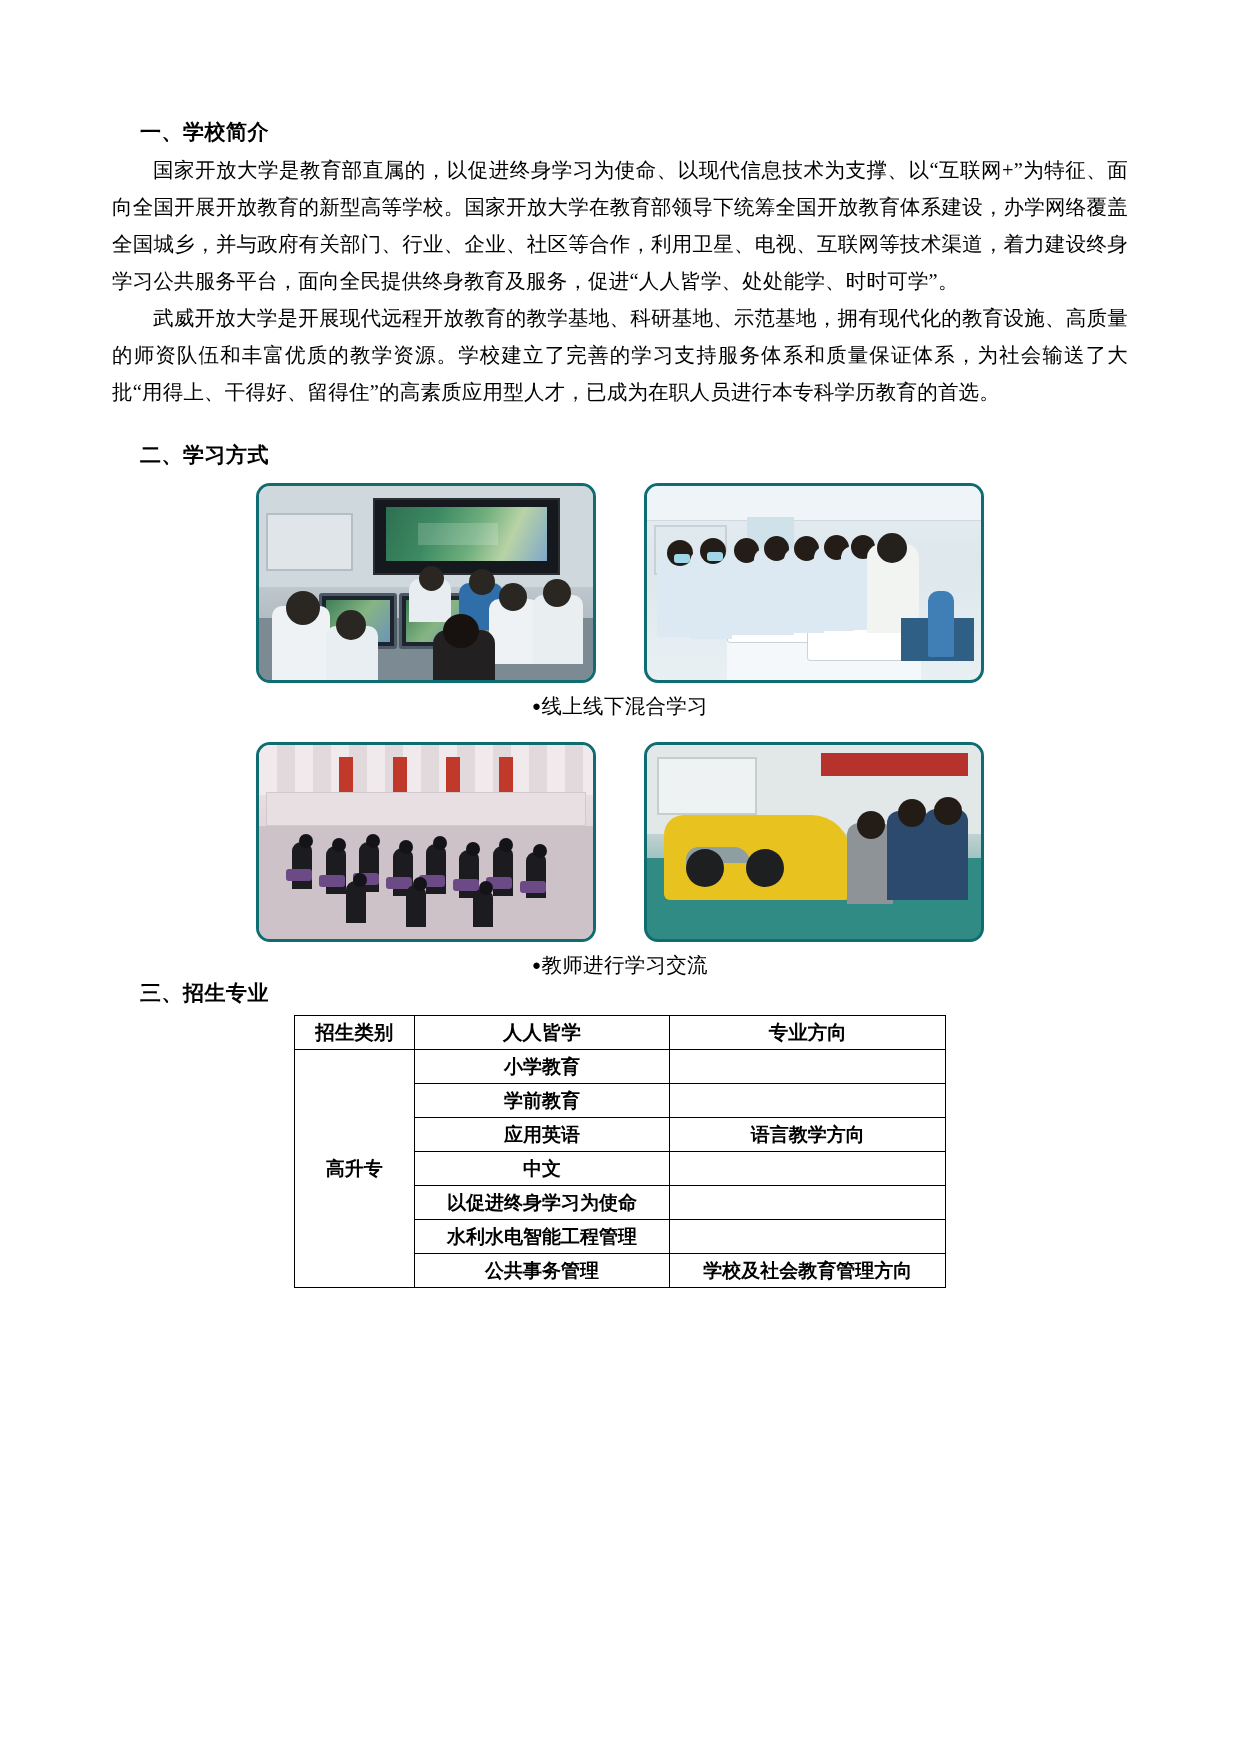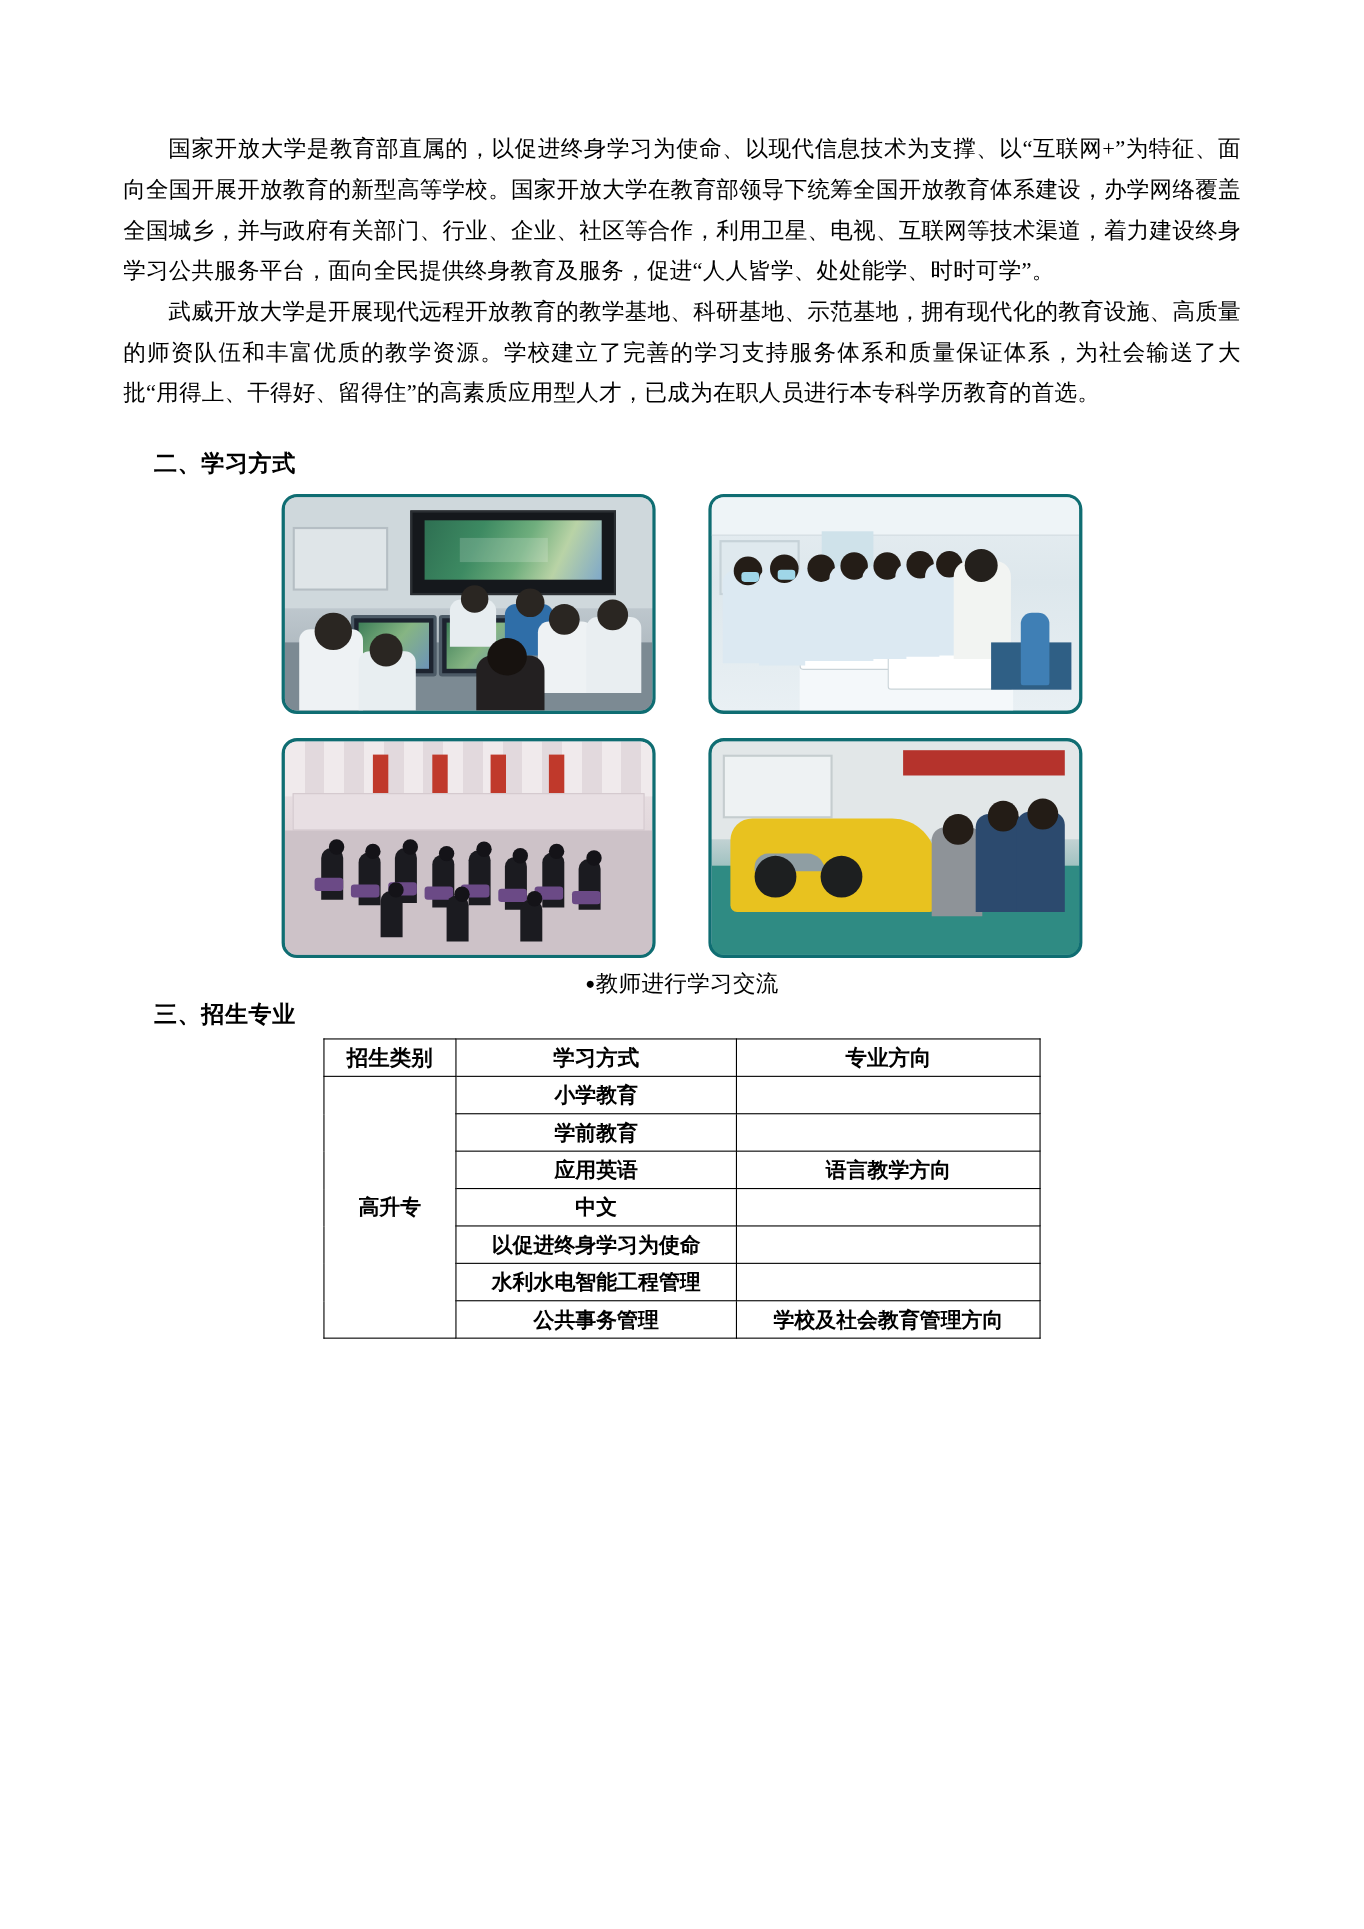--- a/index.html
+++ b/index.html
@@ -162,20 +162,21 @@
   table.majors .col-cat { width: 130px; }
   table.majors .col-name { width: 275px; }
   table.majors .col-dir { width: 295px; }
 </style>
 </head>
 <body>
 
 <div class="page">
 
   <div class="section-1">
+    <h2 class="section-title">一、学校简介</h2>
     <p class="body-text">国家开放大学是教育部直属的，以促进终身学习为使命、以现代信息技术为支撑、以“互联网+”为特征、面向全国开展开放教育的新型高等学校。国家开放大学在教育部领导下统筹全国开放教育体系建设，办学网络覆盖全国城乡，并与政府有关部门、行业、企业、社区等合作，利用卫星、电视、互联网等技术渠道，着力建设终身学习公共服务平台，面向全民提供终身教育及服务，促进“人人皆学、处处能学、时时可学”。</p>
     <p class="body-text">武威开放大学是开展现代远程开放教育的教学基地、科研基地、示范基地，拥有现代化的教育设施、高质量的师资队伍和丰富优质的教学资源。学校建立了完善的学习支持服务体系和质量保证体系，为社会输送了大批“用得上、干得好、留得住”的高素质应用型人才，已成为在职人员进行本专科学历教育的首选。</p>
   </div>
 
   <div>
     <h2 class="section-title section-2-title">二、学习方式</h2>
 
     <div class="photo-row">
       <div class="photo ph1">
         <div class="wall"></div>
@@ -227,20 +228,23 @@
         <div class="nh" style="left:44%;top:26%;width:25px;height:25px"></div>
         <div class="nurse" style="left:50%;top:31%;width:40px;height:44%"></div>
         <div class="nh" style="left:53%;top:25%;width:25px;height:25px"></div>
         <div class="nurse" style="left:58%;top:31%;width:38px;height:43%"></div>
         <div class="nh" style="left:61%;top:25%;width:24px;height:24px"></div>
         <div class="teacher"></div>
         <div class="th"></div>
         <div class="cart"></div>
         <div class="tank"></div>
       </div>
+    </div>
+    <div class="caption">
+      <span class="dot">●</span><span>线上线下混合学习</span>
     </div>
 
     <div class="photo-row" style="margin-top:22px;">
       <div class="photo ph3">
         <div class="ceiling"></div>
         <div class="banner b1"></div>
           <div class="banner b2"></div>
         <div class="banner b3"></div>
           <div class="banner b4"></div>
         <div class="mirror"></div>
@@ -301,21 +305,21 @@
 
   </div>
 
   <div>
     <h2 class="section-title section-3-title">三、招生专业</h2>
 
     <table class="majors">
       <thead>
         <tr>
           <th class="col-cat">招生类别</th>
-          <th class="col-name">学习方式</th>
+          <th class="col-name">人人皆学</th>
           <th class="col-dir">专业方向</th>
         </tr>
       </thead>
       <tbody>
         <tr>
           <td class="col-cat" rowspan="7">高升专</td>
           <td class="col-name">小学教育</td>
           <td class="col-dir"></td>
         </tr>
         <tr>

